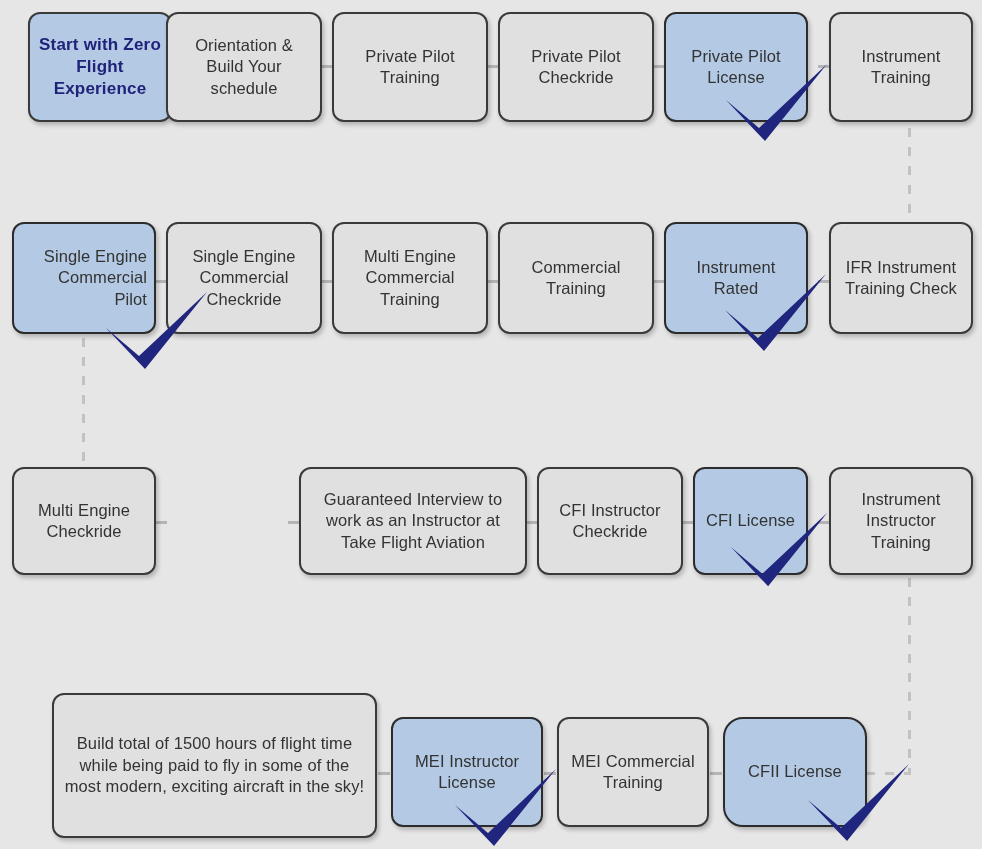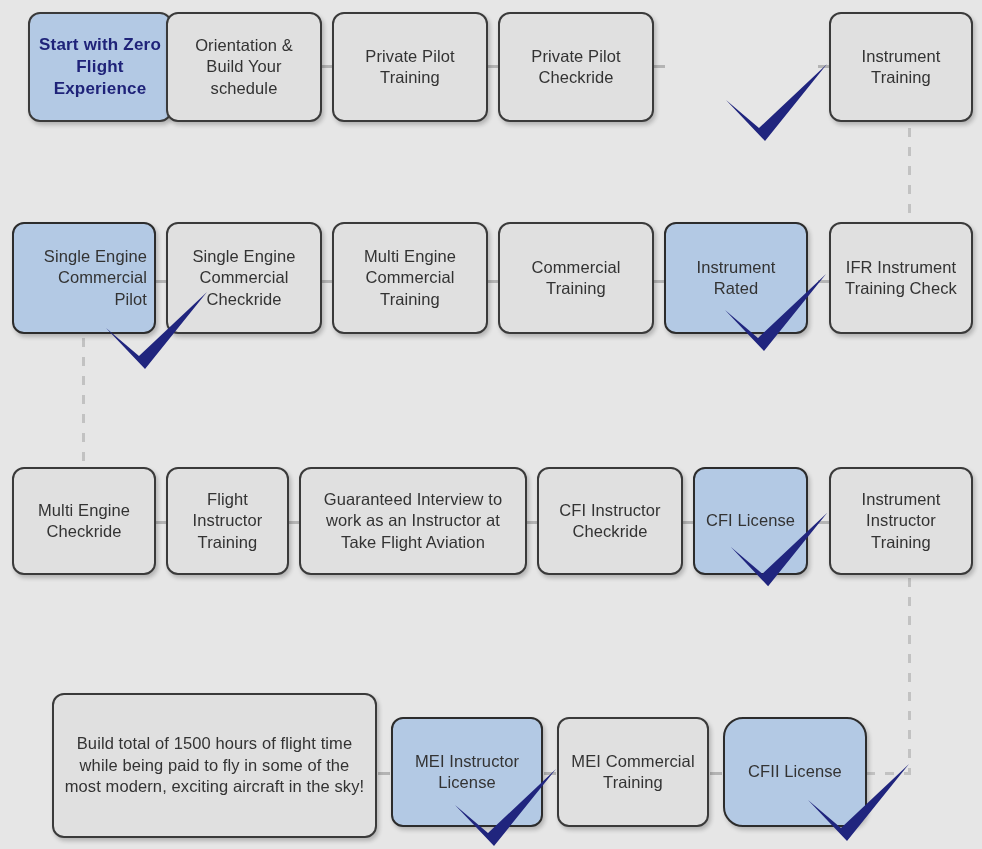--- a/index.html
+++ b/index.html
@@ -119,20 +119,23 @@
   </div>
   <div class="node" style="left:166px;top:12px;width:156px;height:110px;">
     <span class="txt">Orientation &amp; Build Your schedule</span>
   </div>
   <div class="node" style="left:332px;top:12px;width:156px;height:110px;">
     <span class="txt">Private Pilot Training</span>
   </div>
   <div class="node" style="left:498px;top:12px;width:156px;height:110px;">
     <span class="txt">Private Pilot Checkride</span>
   </div>
+  <div class="node blue" style="left:664px;top:12px;width:144px;height:110px;">
+    <span class="txt">Private Pilot License</span>
+  </div>
   <div class="node" style="left:829px;top:12px;width:144px;height:110px;">
     <span class="txt">Instrument Training</span>
   </div>
 
   <div class="check" style="left:723px;top:62px;">
     <svg width="110" height="80" viewBox="0 0 110 80">
       <path d="M3 38 L36 66 L104 2 L42 79 Z" fill="#20257e"></path>
     </svg>
   </div>
 
@@ -161,23 +164,20 @@
   </div>
   <div class="check" style="left:722px;top:272px;">
     <svg width="110" height="80" viewBox="0 0 110 80">
       <path d="M3 38 L36 66 L104 2 L42 79 Z" fill="#20257e"></path>
     </svg>
   </div>
 
   <div class="node" style="left:12px;top:467px;width:144px;height:108px;">
     <span class="txt">Multi Engine Checkride</span>
   </div>
-  <div class="node" style="left:166px;top:467px;width:123px;height:108px;">
-    <span class="txt">Flight Instructor Training</span>
-  </div>
   <div class="node" style="left:299px;top:467px;width:228px;height:108px;">
     <span class="txt">Guaranteed Interview to work as an Instructor at Take Flight Aviation</span>
   </div>
   <div class="node" style="left:537px;top:467px;width:146px;height:108px;">
     <span class="txt">CFI Instructor Checkride</span>
   </div>
   <div class="node blue" style="left:693px;top:467px;width:115px;height:108px;">
     <span class="txt">CFI License</span>
   </div>
   <div class="node" style="left:829px;top:467px;width:144px;height:108px;">

